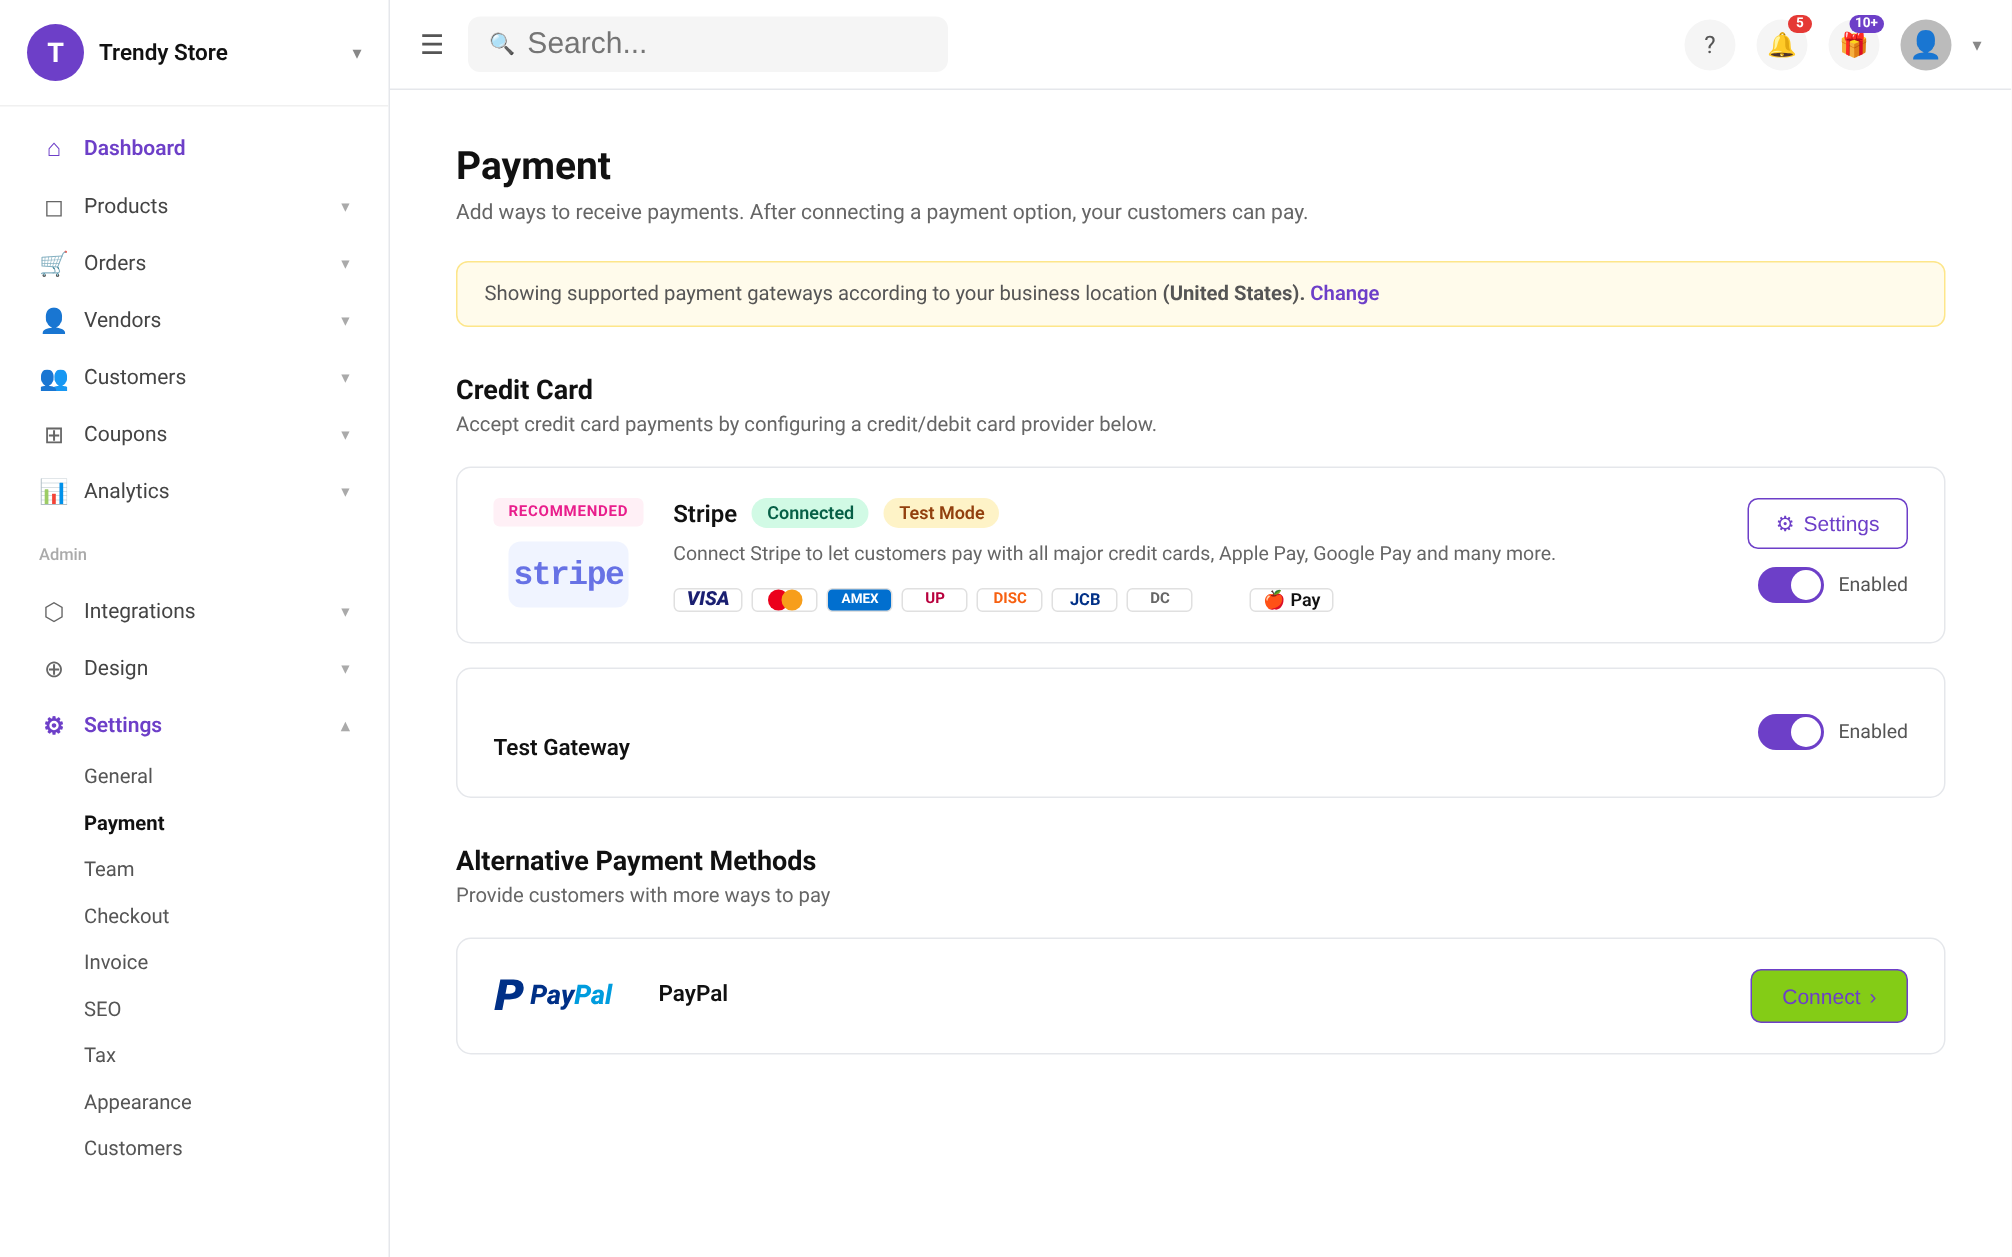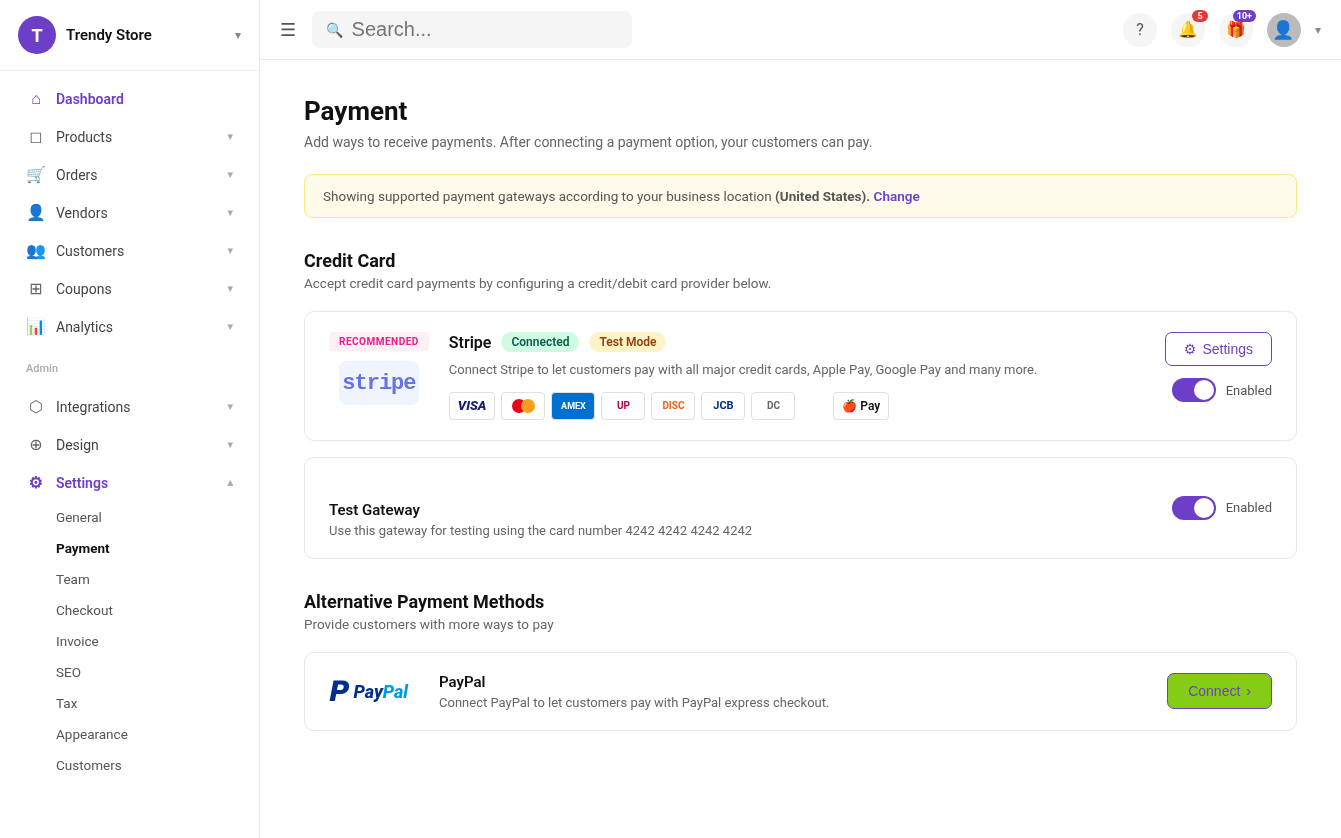--- a/index.html
+++ b/index.html
@@ -255,21 +255,21 @@
       background: #fef3c7;
       color: #92400e;
       font-size: 12px;
       font-weight: 600;
       padding: 3px 10px;
       border-radius: 12px;
     }
     .stripe-desc { font-size: 13px; color: #666; margin-bottom: 12px; line-height: 1.5; }
     .payment-icons { display: flex; gap: 6px; flex-wrap: wrap; align-items: center; }
     .payment-icon-chip {
-      height: 28px;
+      height: 16px;
       padding: 0 8px;
       border: 1px solid #e0e0e0;
       border-radius: 4px;
       display: flex;
       align-items: center;
       justify-content: center;
       font-size: 11px;
       font-weight: 700;
       color: #333;
       min-width: 44px;
@@ -518,42 +518,40 @@
             <span class="toggle-label">Enabled</span>
           </div>
         </div>
       </div>
     </div>
 
     <div class="card">
       <div class="test-gateway-card">
         <div class="tg-info">
           <div class="tg-name">Test Gateway</div>
-          <div class="tg-desc">Use this gateway for testing using the card number 4242 4242 4242 4242</div>
         </div>
         <div class="toggle-row">
           <div class="toggle"></div>
           <span class="toggle-label">Enabled</span>
         </div>
       </div>
     </div>
 
     <div class="alt-section">
       <h2 class="section-title">Alternative Payment Methods</h2>
       <p class="section-subtitle">Provide customers with more ways to pay</p>
 
       <div class="card">
         <div class="paypal-card">
           <div class="paypal-logo">
             <span style="font-size:28px;color:#003087;font-weight:900;">𝙋</span>
             <span style="font-size:18px;font-weight:800;font-style:italic;"><span style="color:#003087;">Pay</span><span style="color:#009cde;">Pal</span></span>
           </div>
           <div class="paypal-info">
             <div class="paypal-name">PayPal</div>
-            <div class="paypal-desc">Connect PayPal to let customers pay with PayPal express checkout.</div>
           </div>
           <button class="connect-btn">
             <span>Connect</span>
             <span>›</span>
           </button>
         </div>
       </div>
     </div>
 
   </div>

